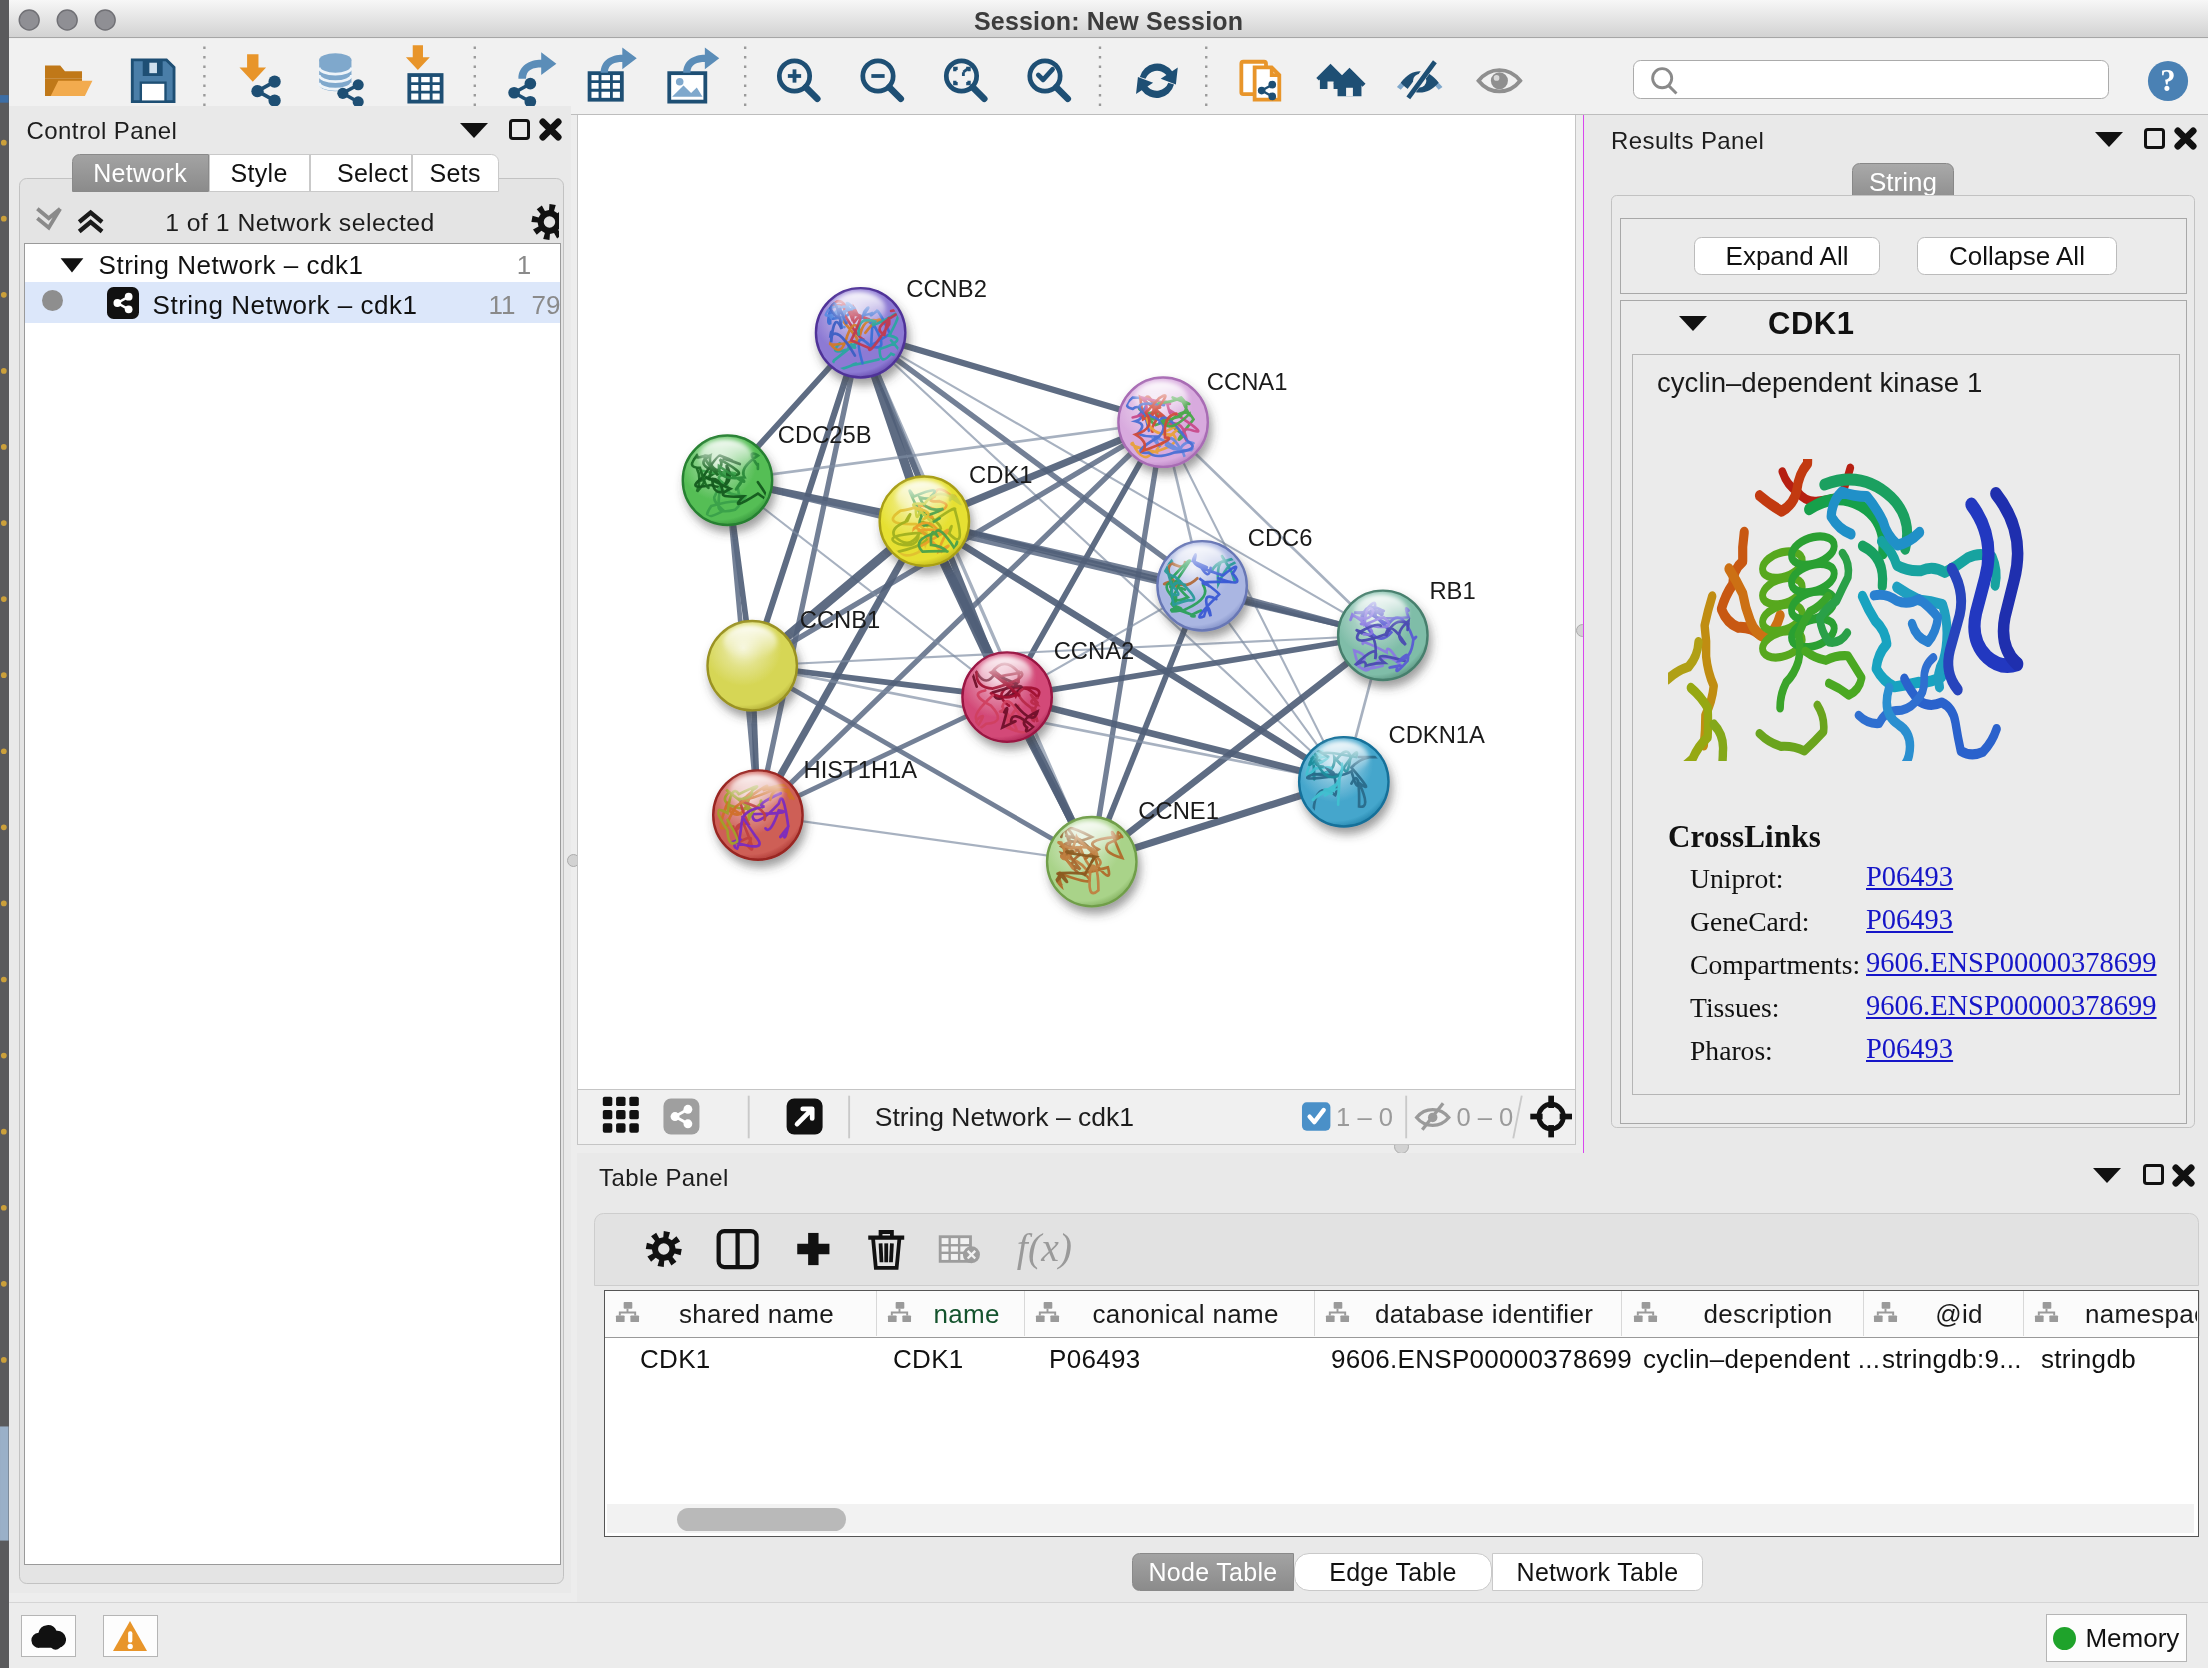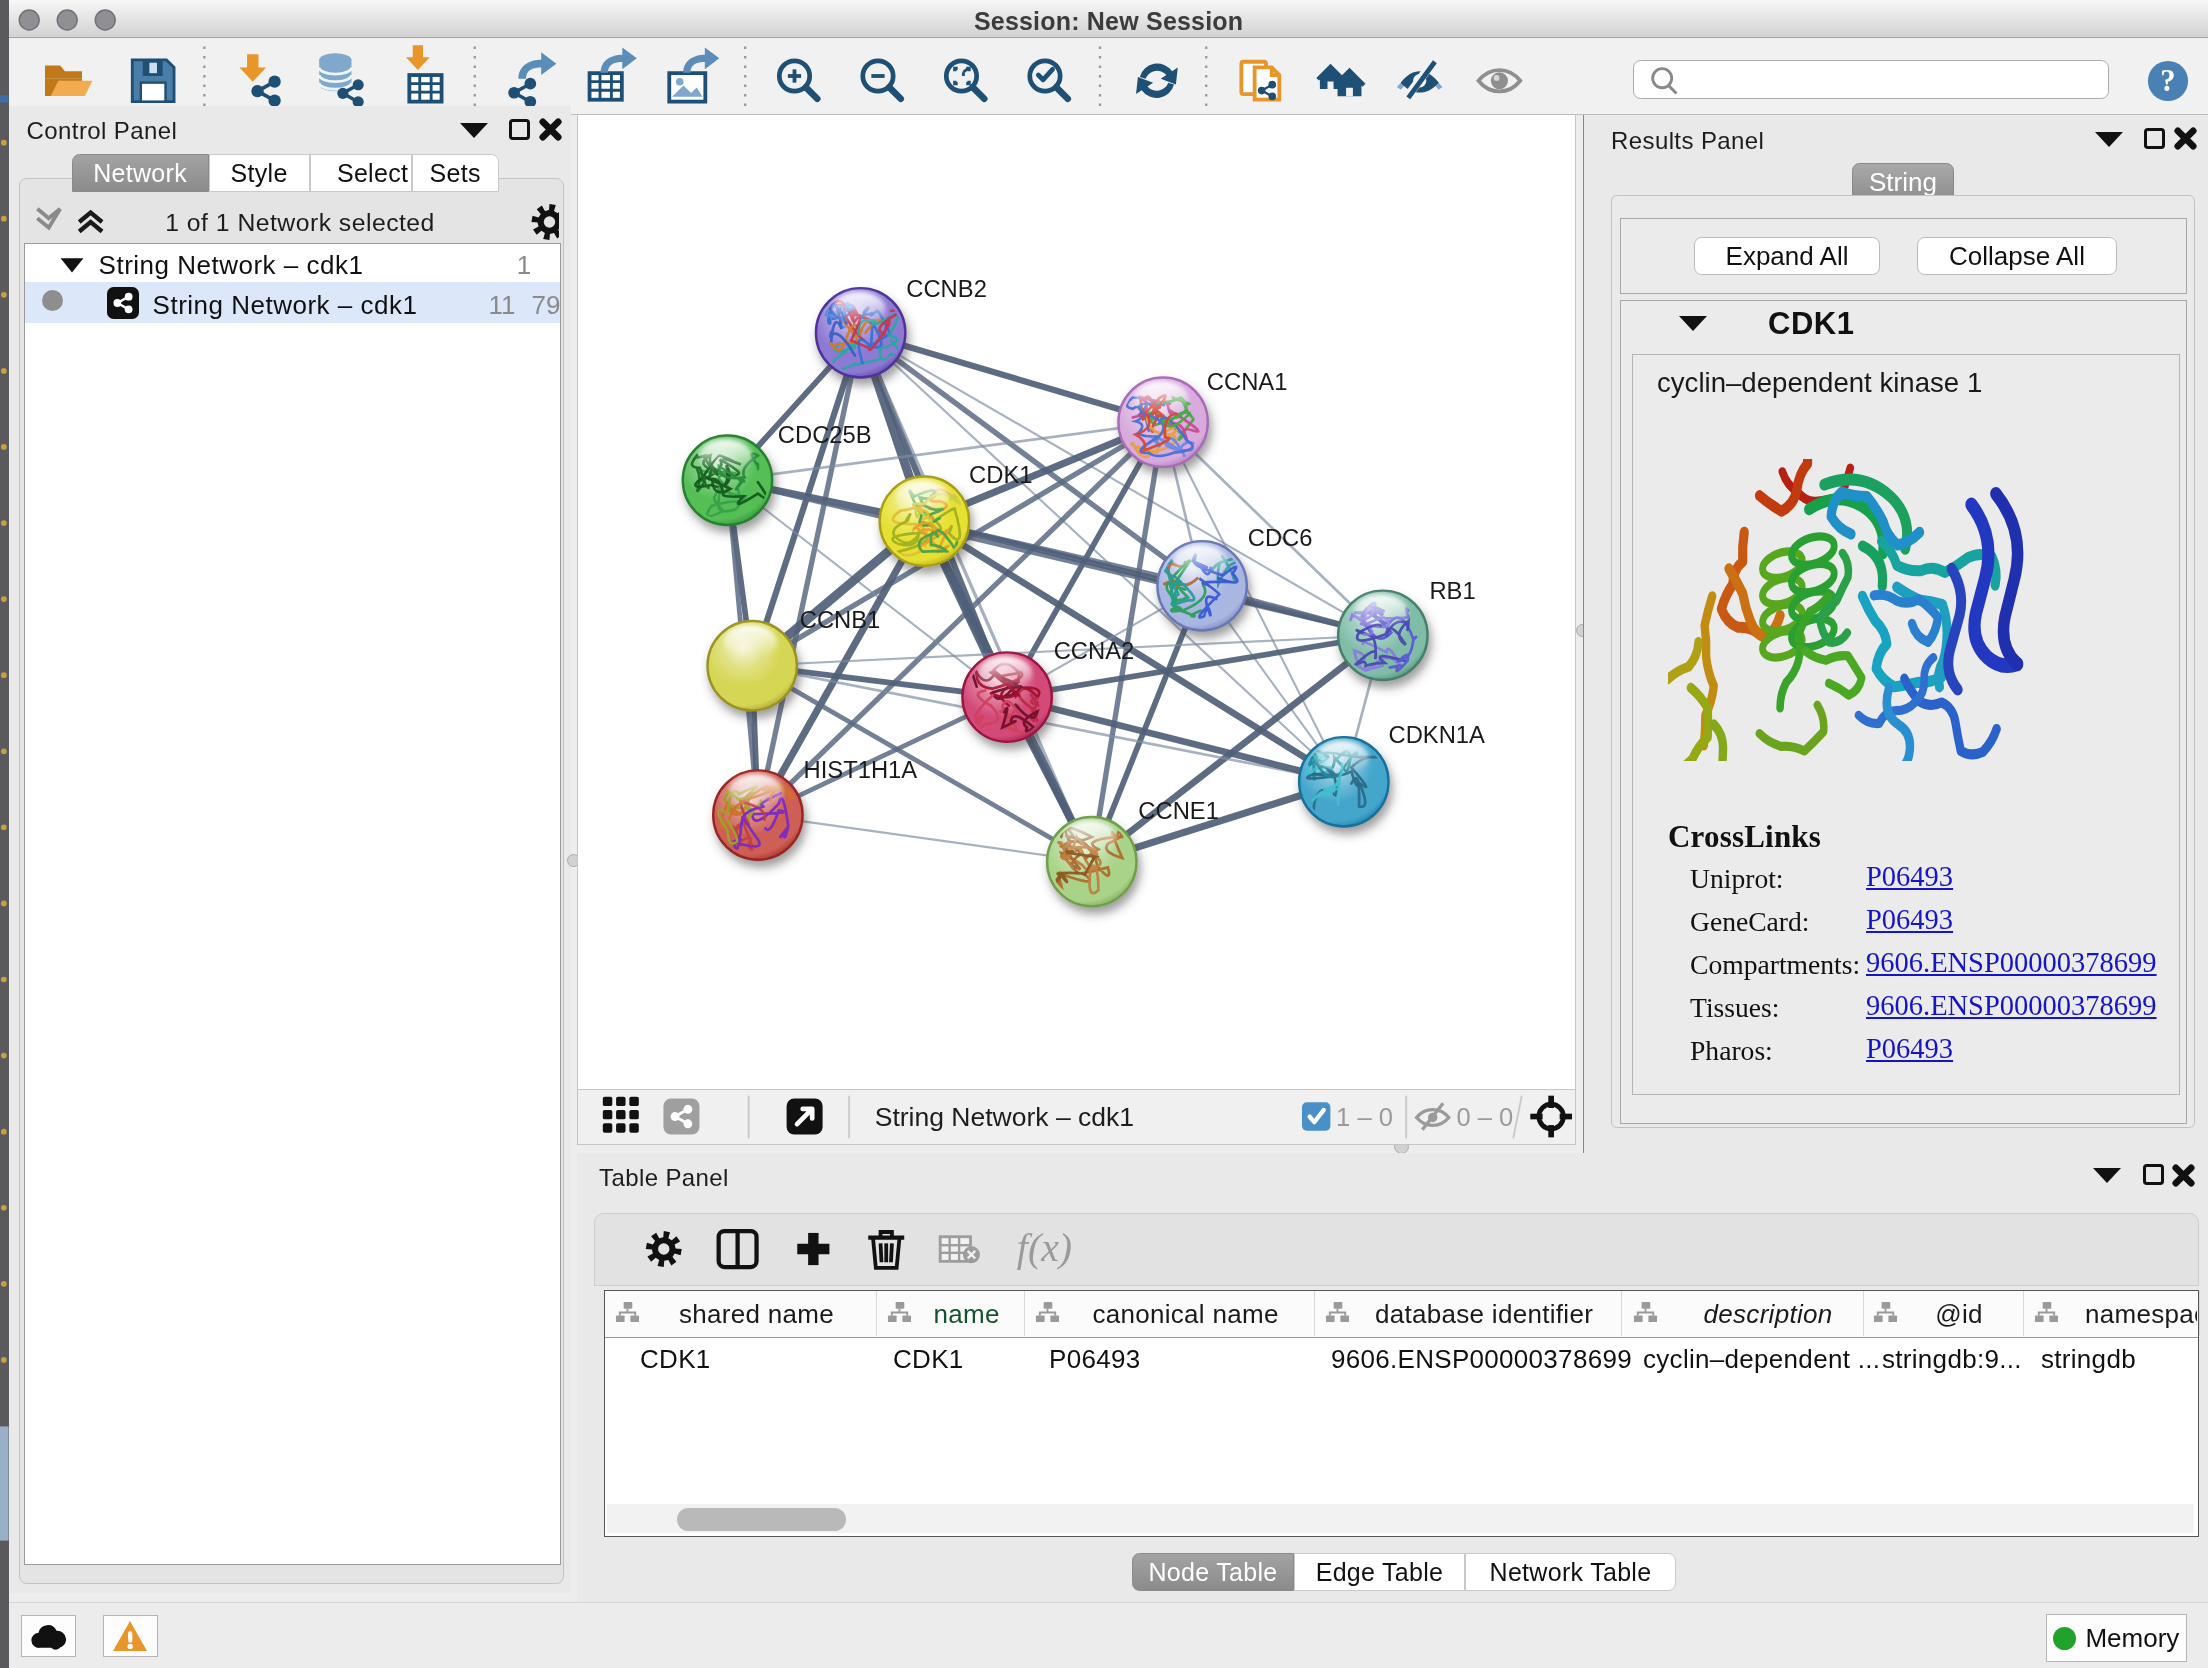--- a/index.html
+++ b/index.html
@@ -853,21 +853,21 @@
           <span style="position:absolute;left:9.5px;top:8.6px;"><svg width="25" height="25" viewBox="0 0 26 26" style="vertical-align:-3.8px">
               <g fill="#9a9a9a">
                 <rect x="9" y="2" width="9" height="7" rx="1"></rect>
                 <rect x="1" y="16" width="9" height="7" rx="1"></rect>
                 <rect x="16" y="16" width="9" height="7" rx="1"></rect>
               </g>
               <g stroke="#9a9a9a" stroke-width="2" fill="none">
                 <path d="M13,9 L13,13 M5,16 L5,13 L21,13 L21,16"></path>
               </g>
             </svg></span>
-          <span style="position:absolute;left:52px;right:1.9px;top:7.6px;text-align:center;font-size:26px;letter-spacing:0.3px;color:#1a1a1a;white-space:nowrap;overflow:hidden;font-style:italic;">description</span>
+          <span style="position:absolute;left:52px;right:1.9px;top:7.6px;text-align:center;font-size:26px;letter-spacing:0.3px;color:#1a1a1a;white-space:nowrap;overflow:hidden;">description</span>
         </div>
 <div class="abs" style="left:1258px;top:0;width:161px;height:45px;border-right:1.9px solid #d8d8d8;">
           <span style="position:absolute;left:9.5px;top:8.6px;"><svg width="25" height="25" viewBox="0 0 26 26" style="vertical-align:-3.8px">
               <g fill="#9a9a9a">
                 <rect x="9" y="2" width="9" height="7" rx="1"></rect>
                 <rect x="1" y="16" width="9" height="7" rx="1"></rect>
                 <rect x="16" y="16" width="9" height="7" rx="1"></rect>
               </g>
               <g stroke="#9a9a9a" stroke-width="2" fill="none">
                 <path d="M13,9 L13,13 M5,16 L5,13 L21,13 L21,16"></path>
@@ -899,21 +899,21 @@
 <span style="position:absolute;left:1436px;top:5.7px;font-size:26px;letter-spacing:0.3px;color:#111;white-space:nowrap;">stringdb</span>
     </div>
 
     <div class="abs" style="left:1.9px;top:213px;width:1587px;height:28.5px;background:#f2f2f2;">
       <div class="abs" style="left:70px;top:3.8px;width:169px;height:23px;background:#b9b9b9;border-radius:11.4px;"></div>
     </div>
   </div>
 
   <div class="abs" style="left:555px;top:400px;height:40px;display:flex;">
     <div class="tab tabsel" style="width:162px;border-radius:7.6px 0 0 7.6px;">Node Table</div>
-      <div class="tab" style="width:171px;">Edge Table</div>
+      <div class="tab" style="width:198px;border-radius:15px;">Edge Table</div>
       <div class="tab" style="width:211px;border-radius:0 7.6px 7.6px 0;">Network Table</div>
   </div>
 </div>
 
 <div class="abs" style="left:8.6px;top:1602px;width:2200px;height:67px;background:#ececec;border-top:1.9px solid #d5d5d5;">
   <div class="abs" style="left:12.4px;top:12.4px;width:55px;height:42px;background:#fdfdfd;border:1.9px solid #b5b5b5;display:flex;align-items:center;justify-content:center;">
     <svg width="36" height="27" viewBox="0 0 38 28">
         <path d="M10,26 a8,8 0 0 1 -1,-16 a10,10 0 0 1 19,-2 a7,7 0 0 1 2,18 Z" fill="#111"></path>
         <circle cx="27" cy="22" r="6" fill="#111"></circle>
       </svg>

